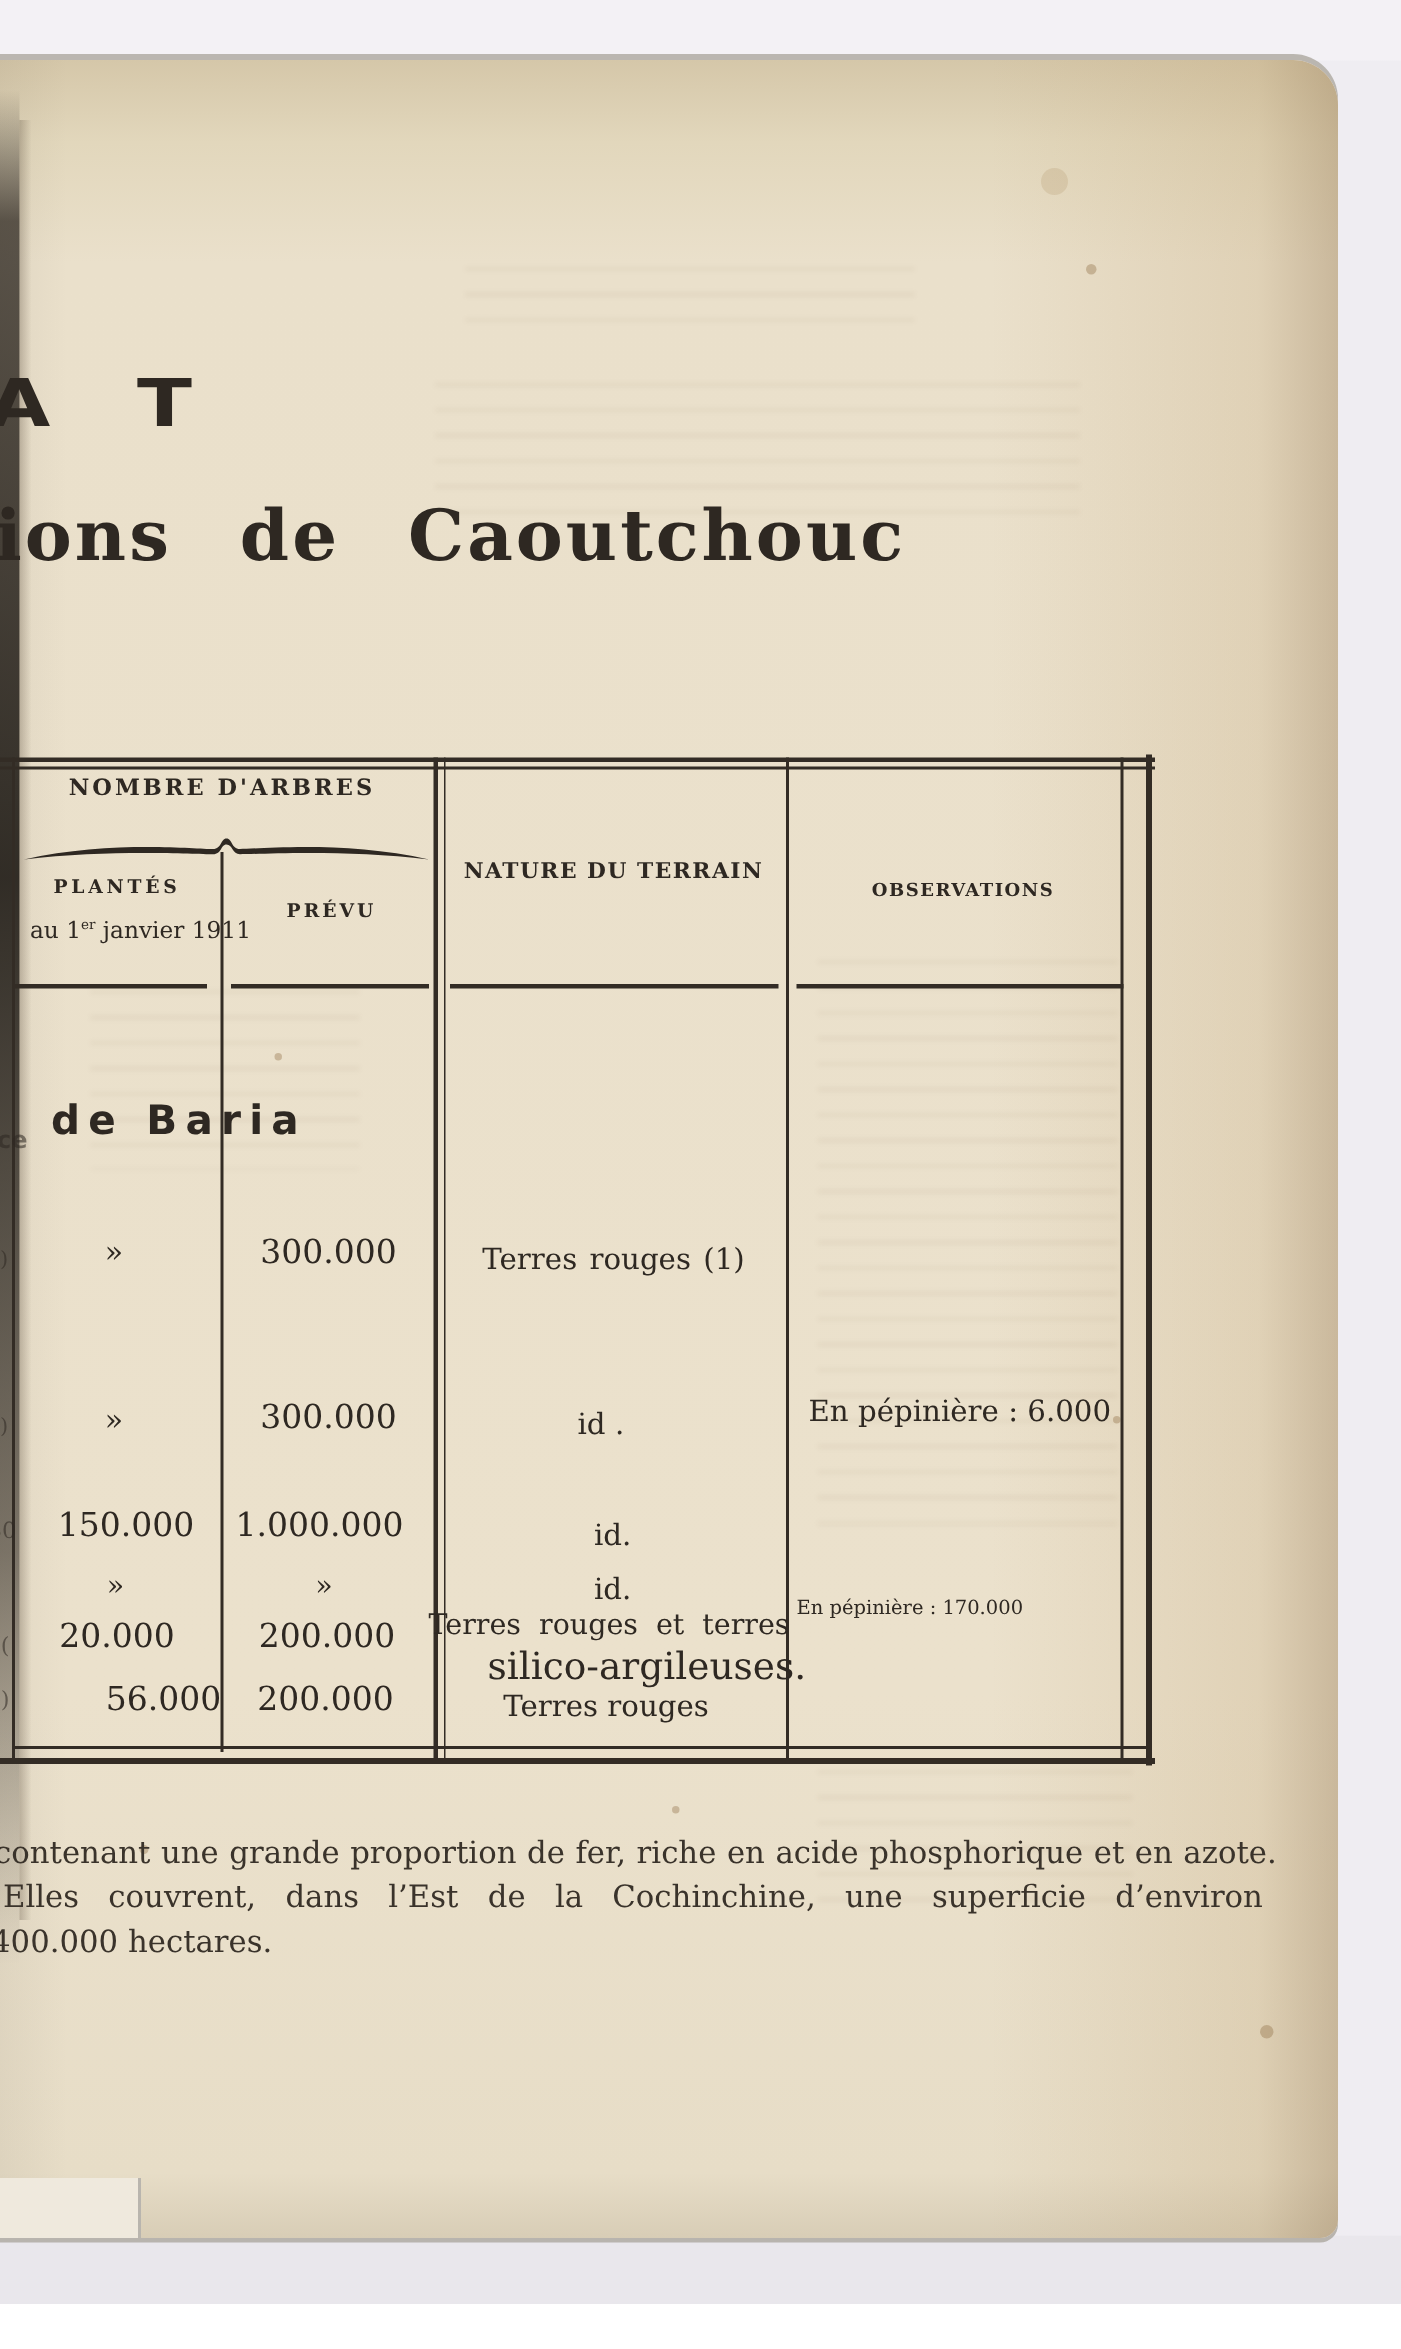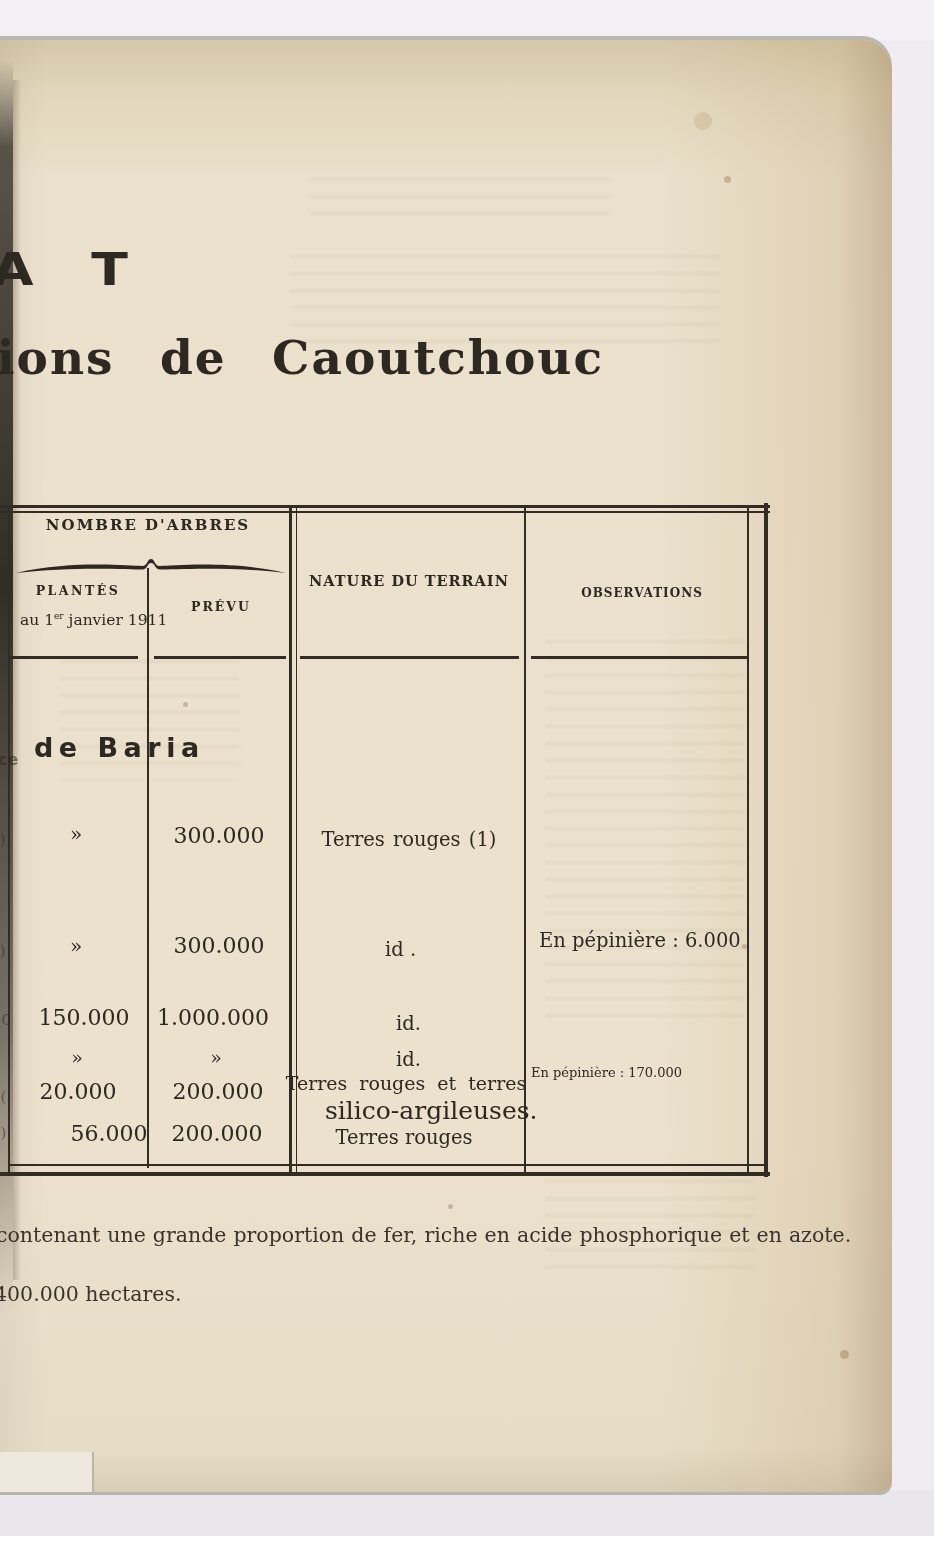--- a/index.html
+++ b/index.html
@@ -123,19 +123,20 @@
   <div class="t serif ctr" style="left:217px;top:1122px;font-size:22px;">200.000</div>
   <div class="t serif ctr" style="left:404px;top:1128px;font-size:19.5px;">Terres rouges</div>
 
   <div class="t serif frag" style="left:0;top:833px;font-size:14px;">)</div>
   <div class="t serif frag" style="left:0;top:944px;font-size:14px;">)</div>
   <div class="t serif frag" style="left:-14px;top:1013px;font-size:15px;">(30</div>
   <div class="t serif frag" style="left:-9px;top:1090px;font-size:15px;">0(</div>
   <div class="t serif frag" style="left:-9px;top:1126px;font-size:15px;">0)</div>
 
   <div class="t serif fn" style="left:-4px;top:1225px;font-size:20.5px;word-spacing:0.5px;">contenant une grande proportion de fer, riche en acide phosphorique et en azote.</div>
+  <div class="t serif fn" style="left:2px;top:1254px;font-size:20.5px;word-spacing:13px;">Elles couvrent, dans l’Est de la Cochinchine, une superficie d’environ</div>
   <div class="t serif fn" style="left:-6px;top:1284px;font-size:20.5px;">400.000 hectares.</div>
 
   <div class="src-bar">
     
   </div>
 
 </div>
 
 </body></html>

